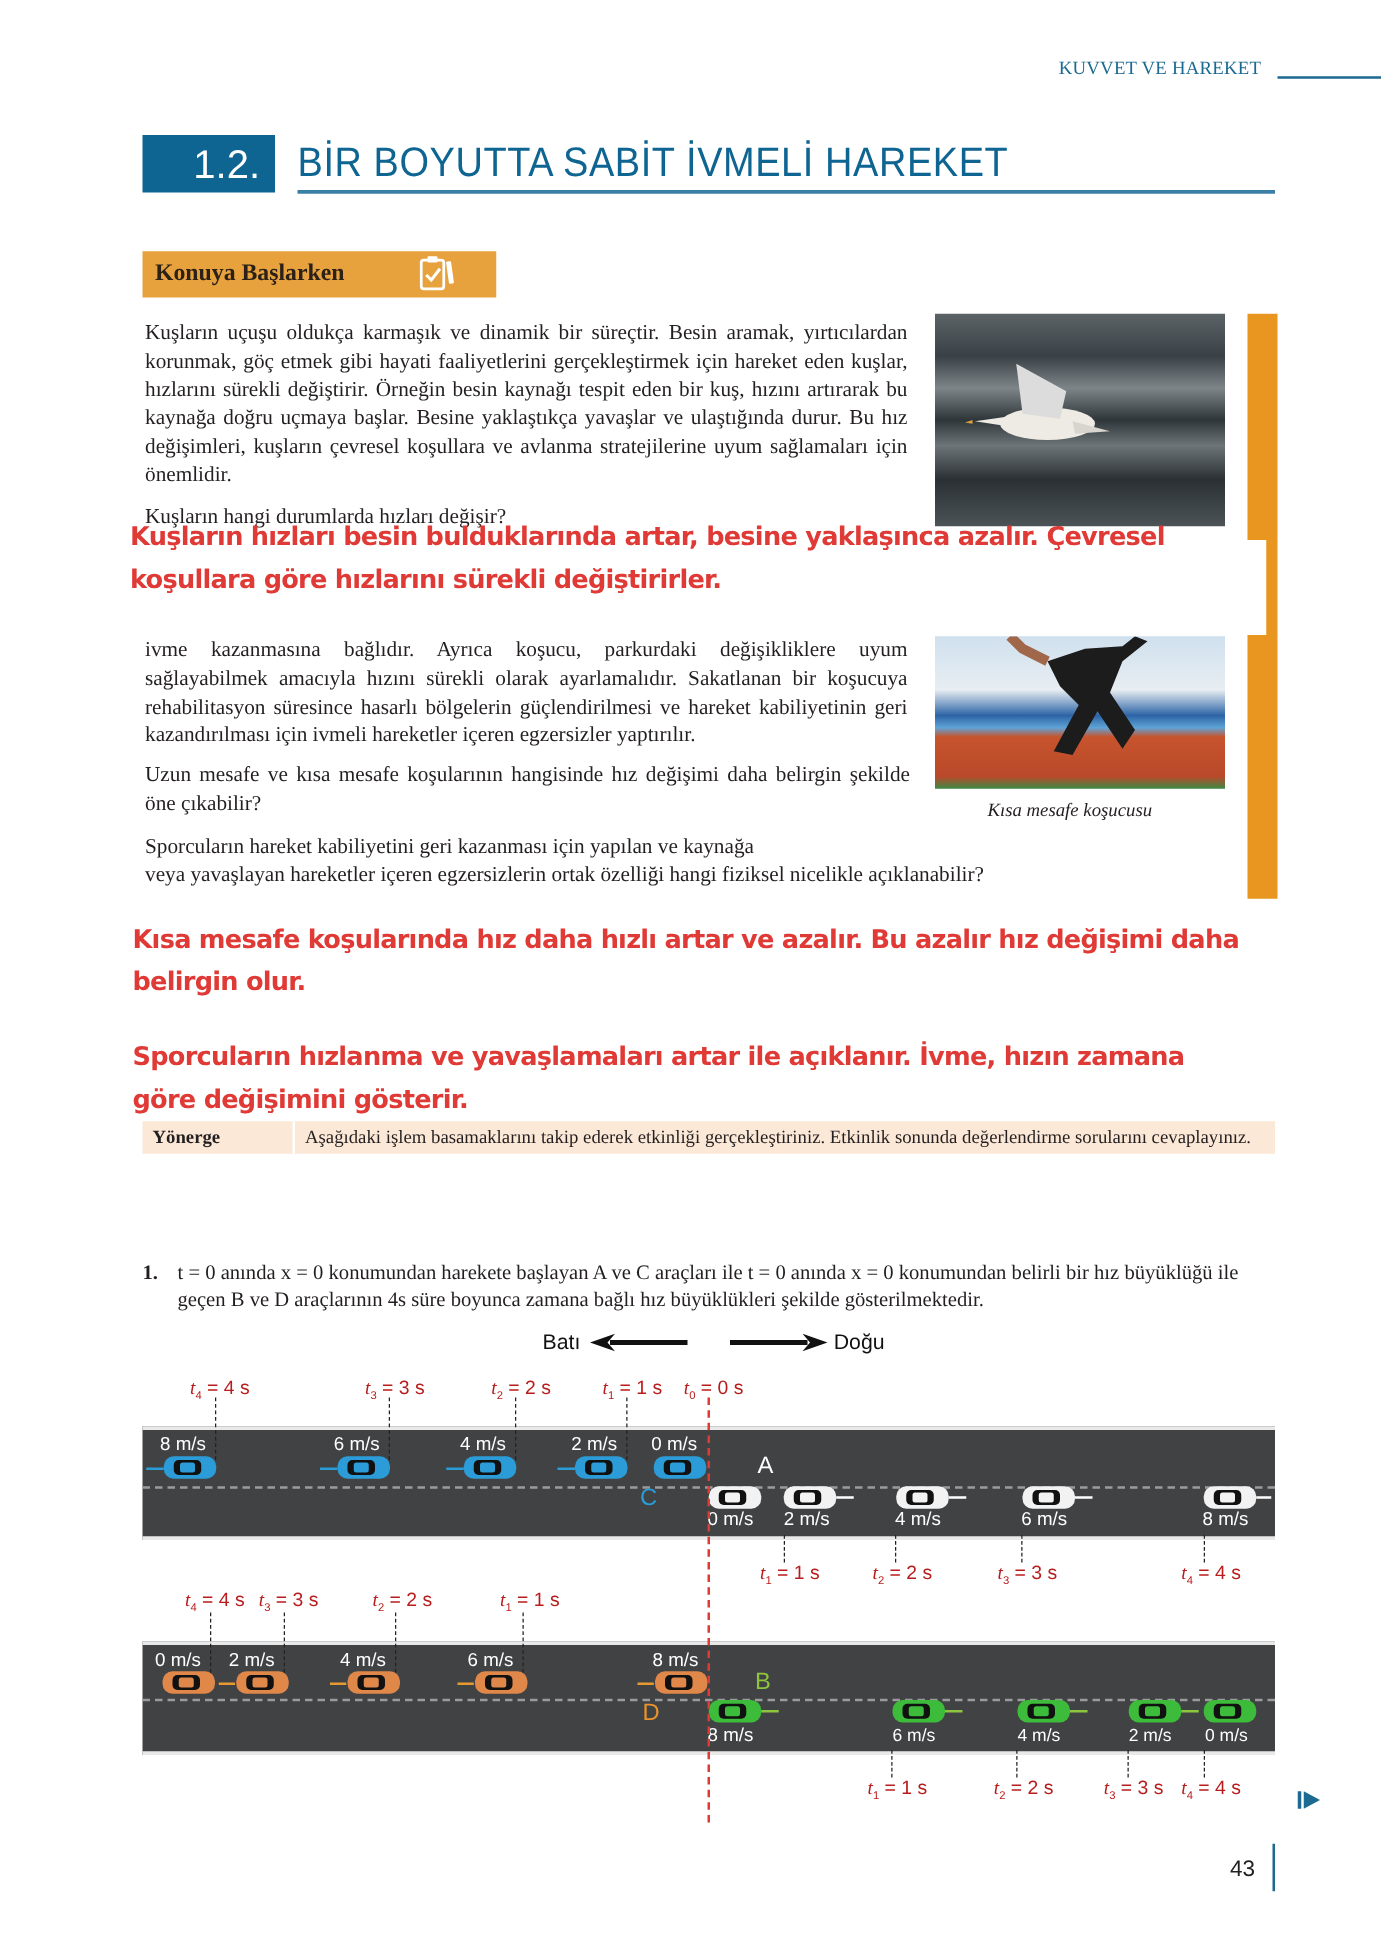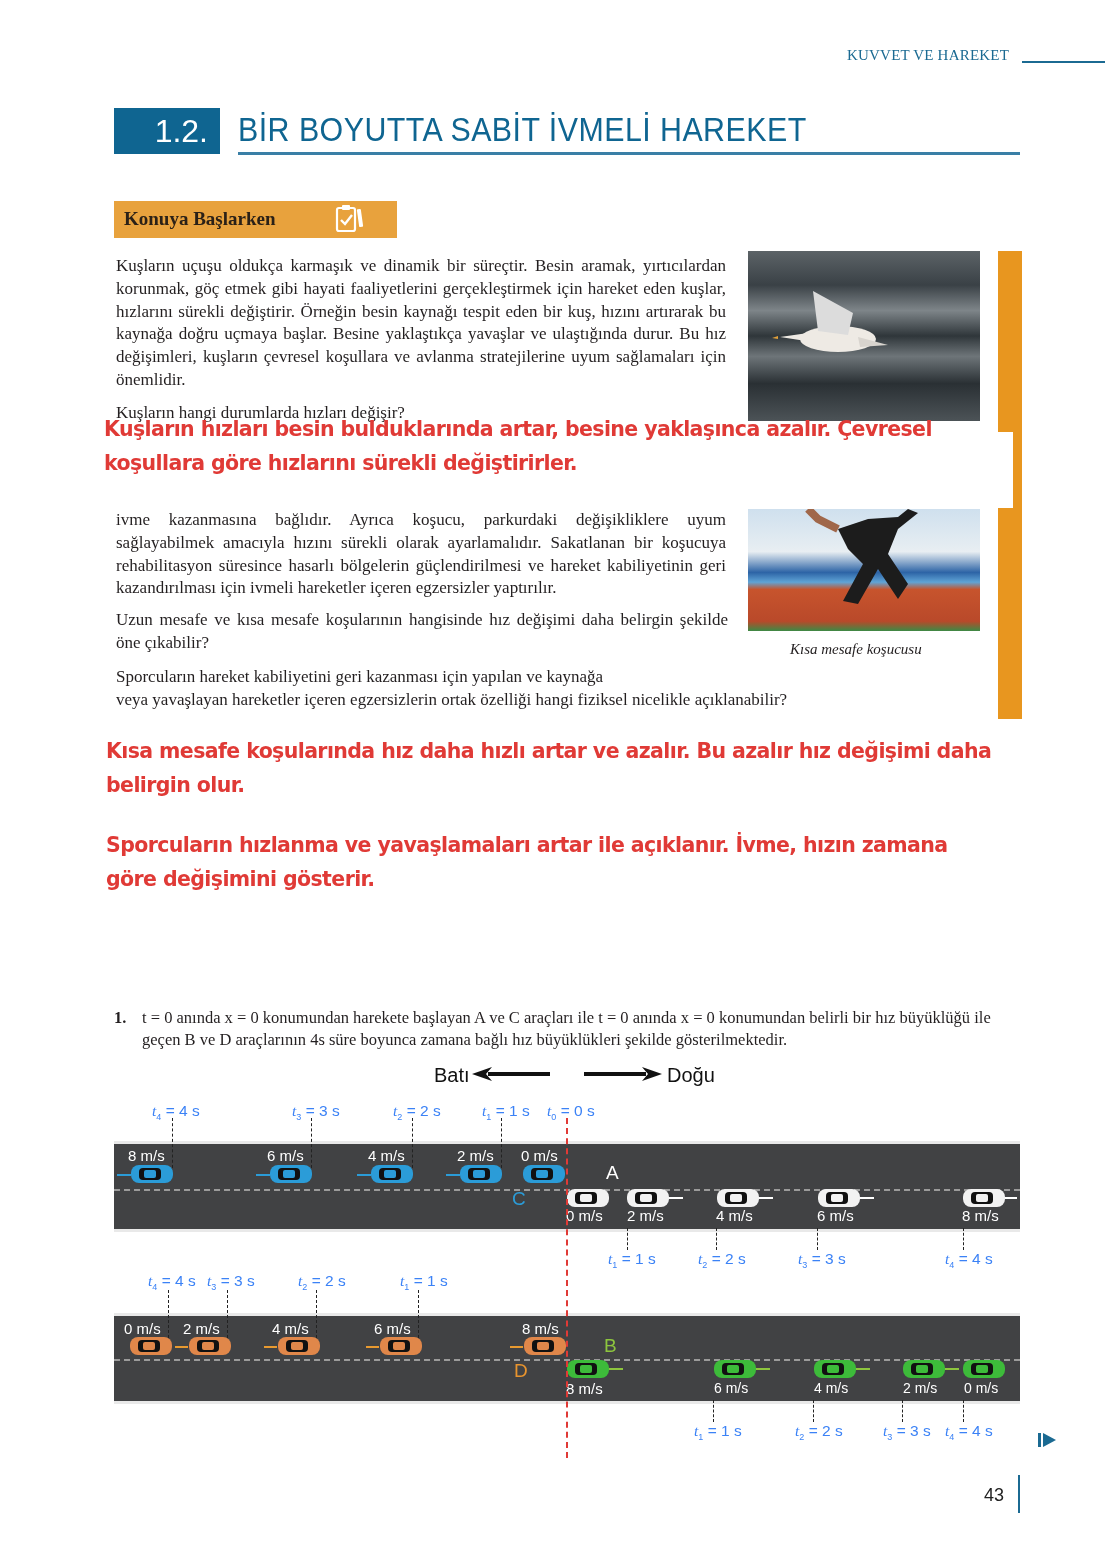--- a/index.html
+++ b/index.html
@@ -23,31 +23,31 @@
   .white-cover2{left:95px;top:826px;width:920px;height:68px;background:#fff;}
   .caption{left:790px;top:641px;font-size:15px;font-style:italic;}
   table.info{position:absolute;left:114px;top:895px;width:906px;border-collapse:separate;border-spacing:0 2px;font-size:15px;}
   table.info td{background:#fce8d7;padding:2px 8px;vertical-align:top;line-height:22px;}
   table.info td.k{width:104px;font-weight:bold;border-right:2px solid #fff;}
   .step{left:114px;top:1007px;width:906px;font-size:16.5px;line-height:22px;}
   .road{position:absolute;left:114px;width:906px;background:#414244;border-top:3px solid #e9e9e9;border-bottom:3px solid #e9e9e9;box-shadow:0 -4px 0 #414244 inset;}
   .lane{position:absolute;left:0;width:100%;border-top:2px dashed #9b9b9b;}
   .diag{font-family:"Liberation Sans","DejaVu Sans",sans-serif;}
   .lbl{position:absolute;font-size:15px;color:#fff;white-space:nowrap;}
-  .tlbl{position:absolute;font-size:15.5px;color:#3b82f6;white-space:nowrap;}
+  .tlbl{position:absolute;font-size:15.5px;color:#b91c1c;white-space:nowrap;}
   .tlbl i{font-family:"Liberation Serif",serif;}
   .tlbl sub{font-size:9px;}
   .car{position:absolute;width:42px;height:18px;border-radius:8px;}
   .car::before{content:"";position:absolute;left:8px;top:3px;width:22px;height:12px;border-radius:4px;background:#111;}
   .car::after{content:"";position:absolute;left:13px;top:5px;width:12px;height:8px;border-radius:2px;background:inherit;}
   .arr{position:absolute;height:2px;}
   .vtick{position:absolute;width:0;border-left:1px dashed #222;}
   .redline{position:absolute;left:566px;top:1118px;height:340px;border-left:2px dashed #e03a36;}
   .carletter{position:absolute;font-size:19px;}
-  .compass{position:absolute;font-size:20px;color:#111;}
+  .compass{position:absolute;font-size:17px;color:#111;}
   .pnum{left:984px;top:1485px;font-family:"Liberation Sans",sans-serif;font-size:18px;color:#222;}
   .pline{left:1018px;top:1475px;width:2px;height:38px;background:#1b6a92;}
   .next{left:1038px;top:1432px;}
 </style>
 </head>
 <body>
 
 <div class="abs running-head">KUVVET VE HAREKET</div>
 <div class="abs running-line"></div>
 <div class="abs sec-num">1.2.</div>
@@ -91,20 +91,24 @@
 <div class="abs q" style="left:116px;top:609px;width:612px;text-align:justify;">Uzun mesafe ve kısa mesafe koşularının hangisinde hız değişimi daha belirgin şekilde öne çıkabilir?</div>
 <div class="abs q" style="left:116px;top:666px;width:880px;">Sporcuların hareket kabiliyetini geri kazanması için yapılan ve kaynağa</div>
 <div class="abs q" style="left:116px;top:689px;width:880px;">veya yavaşlayan hareketler içeren egzersizlerin ortak özelliği hangi fiziksel nicelikle açıklanabilir?</div>
 
 <div class="abs ans" style="left:106px;top:734px;width:890px;">Kısa mesafe koşularında hız daha hızlı artar ve azalır. Bu azalır hız değişimi daha belirgin olur.</div>
 <div class="abs white-cover2"></div>
 <div class="abs ans" style="left:106px;top:828px;width:895px;">Sporcuların hızlanma ve yavaşlamaları artar ile açıklanır. İvme, hızın zamana göre değişimini gösterir.</div>
 
 <table class="info">
   <tbody>
+  <tr>
+    <td class="k">Yönerge</td>
+    <td>Aşağıdaki işlem basamaklarını takip ederek etkinliği gerçekleştiriniz. Etkinlik sonunda değerlendirme sorularını cevaplayınız.</td>
+  </tr>
 </tbody>
   </table>
 
 <div class="abs step">
   <span style="position:absolute;left:0;top:0;font-weight:bold;">1.</span>
   <div style="margin-left:28px;">t = 0 anında x = 0 konumundan harekete başlayan A ve C araçları ile t = 0 anında x = 0 konumundan belirli bir hız büyüklüğü ile geçen B ve D araçlarının 4s süre boyunca zamana bağlı hız büyüklükleri şekilde gösterilmektedir.</div>
 </div>
 
 <div class="diag">
 

